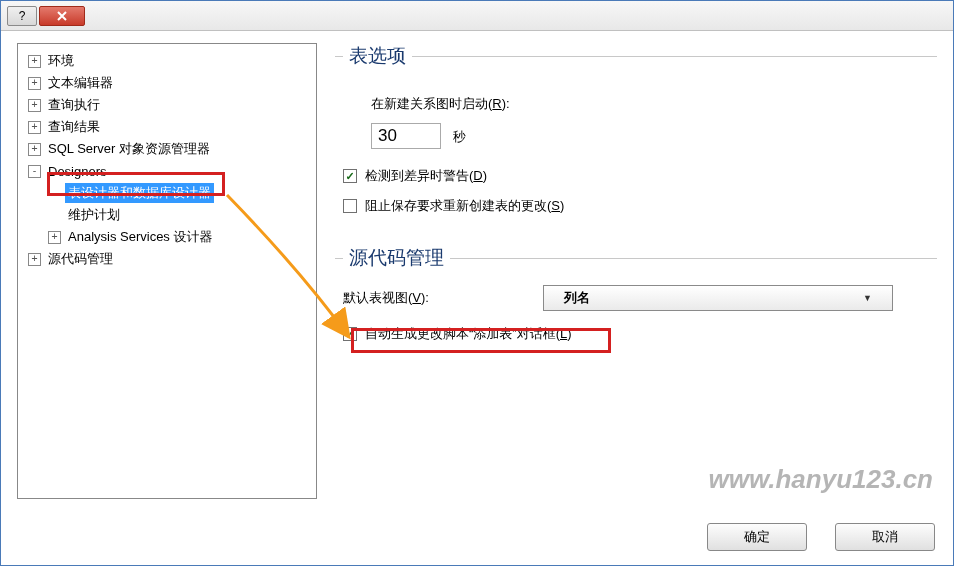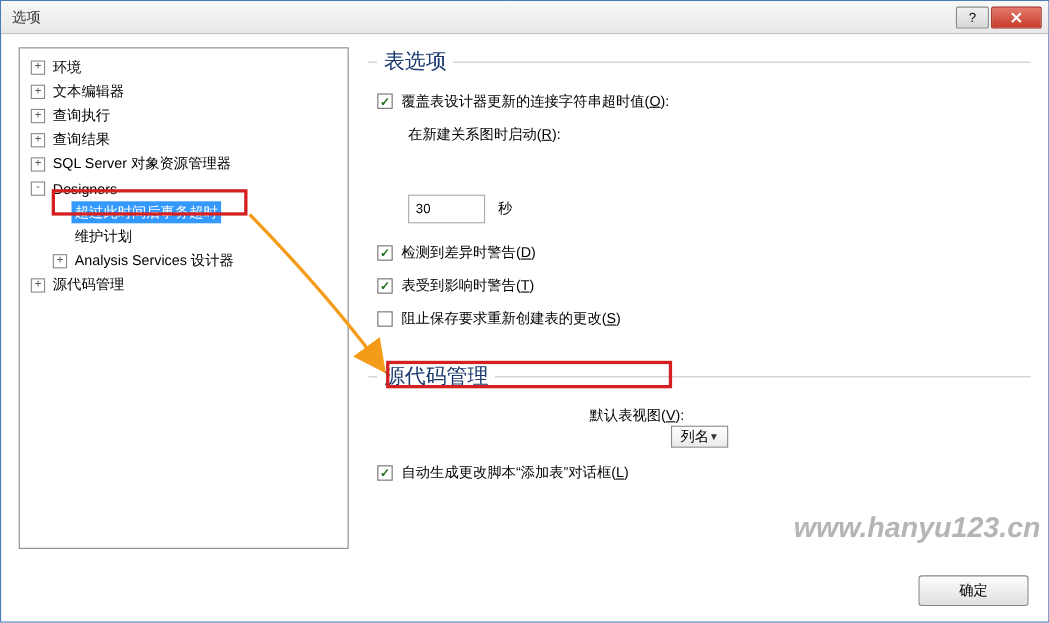--- a/index.html
+++ b/index.html
@@ -24,34 +24,33 @@
 .arrow-svg { position: absolute; left: 0; top: 0; pointer-events: none; }
 .right-panel { flex: 1; padding-top: 0; position: relative; }
 fieldset { border: none; border-top: 1px solid #c8c8c8; padding: 14px 8px 8px 8px; margin-bottom: 10px; }
 legend { padding: 0 6px; font-size: 19px; color: #1a3a6e; }
 .opt-row { display: flex; align-items: center; margin-bottom: 12px; font-size: 13px; }
 .chk { width: 14px; height: 14px; border: 1px solid #707070; background: #fff; display: inline-flex; align-items: center; justify-content: center; margin-right: 8px; font-size: 11px; color: #1a6b1a; cursor: pointer; }
 .chk.checked::after { content: "✓"; font-weight: bold; }
 .underline { text-decoration: underline; }
 .timeout-block { margin: 12px 0 18px 28px; }
 .timeout-label { margin-bottom: 10px; }
-.num-input { width: 70px; height: 26px; border: 1px solid #aaa; padding: 0 6px; font-size: 12px; margin-right: 8px; margin-top: 36px; }
-.select-row { display: flex; align-items: center; margin-bottom: 14px; flex-direction: column; }
+.num-input { width: 70px; height: 26px; border: 1px solid #aaa; padding: 0 6px; font-size: 17px; margin-right: 8px; }
+.select-row { display: flex; align-items: center; margin-bottom: 14px; }
 .select-label { width: 200px; }
-.select-box { flex: 1; max-width: 350px; height: 26px; border: 1px solid #8a8a8a; background: linear-gradient(to bottom, #fff, #eaeaea); display: flex; align-items: center; padding: 0 8px; justify-content: space-between; cursor: pointer; }
+.select-box { flex: 1; max-width: 350px; height: 26px; border: 1px solid #8a8a8a; background: linear-gradient(to bottom, #fff, #eaeaea); display: flex; align-items: center; padding: 0 20px; justify-content: space-between; cursor: pointer; font-weight: bold; }
 .select-arrow { font-size: 9px; color: #333; }
-.watermark { position: absolute; right: 7px; bottom: 70px; font-size: 26px; font-weight: bold; color: rgba(120,120,120,0.55); font-style: italic; font-family: Arial, sans-serif; pointer-events: none; }
+.watermark { position: absolute; right: 20px; bottom: 70px; font-size: 26px; font-weight: bold; color: rgba(120,120,120,0.55); font-style: italic; font-family: Arial, sans-serif; pointer-events: none; }
 .footer { position: absolute; bottom: 14px; right: 18px; display: flex; gap: 28px; }
 .btn { width: 100px; height: 28px; border: 1px solid #888; background: linear-gradient(to bottom, #fdfdfd, #e0e0e0); font-size: 13px; cursor: pointer; border-radius: 3px; }
 </style>
 </head>
 <body>
 
 <div class="titlebar">
-  <div class="titlebar-title">选项</div>
   <div class="titlebar-btns">
     <div class="titlebar-btn help">?</div>
     <div class="titlebar-btn close">
       <svg width="12" height="10" viewBox="0 0 12 10">
           <path d="M2 1 L10 9 M10 1 L2 9" stroke-width="2" fill="none"></path>
         </svg>
     </div>
   </div>
 </div>
 
@@ -83,21 +82,21 @@
         <span class="tree-label">SQL Server 对象资源管理器</span>
       </div>
       <div class="tree-item">
         <span class="tree-indent" style="width: 6px;"></span>
         <span class="tree-expander">-</span>
         <span class="tree-label">Designers</span>
       </div>
       <div class="tree-item selected">
         <span class="tree-indent" style="width: 26px;"></span>
         <span style="display: inline-block; width: 17px;"></span>
-        <span class="tree-label">超过此时间后事务超时</span>
+        <span class="tree-label">表设计器和数据库设计器</span>
       </div>
       <div class="tree-item">
         <span class="tree-indent" style="width: 26px;"></span>
         <span style="display: inline-block; width: 17px;"></span>
         <span class="tree-label">维护计划</span>
       </div>
       <div class="tree-item">
         <span class="tree-indent" style="width: 26px;"></span>
         <span class="tree-expander">+</span>
         <span class="tree-label">Analysis Services 设计器</span>
@@ -106,40 +105,32 @@
         <span class="tree-indent" style="width: 6px;"></span>
         <span class="tree-expander">+</span>
         <span class="tree-label">源代码管理</span>
       </div>
     </div>
 
   <div class="right-panel">
     <fieldset>
       <legend>表选项</legend>
 
-      <div class="opt-row">
-        <span class="chk checked"></span>
-        <span><span>覆盖表设计器更新的连接字符串超时值(</span><span class="underline">O</span><span>):</span></span>
-      </div>
 
       <div class="timeout-block">
         <div class="timeout-label"><span>在新建关系图时启动(</span><span class="underline">R</span><span>):</span></div>
         <div>
           <input class="num-input" value="30" style="">
           <span>秒</span>
         </div>
       </div>
 
       <div class="opt-row">
         <span class="chk checked"></span>
         <span><span>检测到差异时警告(</span><span class="underline">D</span><span>)</span></span>
-      </div>
-      <div class="opt-row">
-        <span class="chk checked"></span>
-        <span><span>表受到影响时警告(</span><span class="underline">T</span><span>)</span></span>
       </div>
       <div class="opt-row">
         <span class="chk"></span>
         <span><span>阻止保存要求重新创建表的更改(</span><span class="underline">S</span><span>)</span></span>
       </div>
     </fieldset>
 
     <fieldset>
       <legend>源代码管理</legend>
       <div class="select-row">
@@ -152,20 +143,21 @@
       <div class="opt-row">
         <span class="chk checked"></span>
         <span><span>自动生成更改脚本“添加表”对话框(</span><span class="underline">L</span><span>)</span></span>
       </div>
     </fieldset>
   </div>
 </div>
 
 <div class="footer">
   <button class="btn">确定</button>
+  <button class="btn">取消</button>
 </div>
 
 <div class="watermark">www.hanyu123.cn</div>
 
 <div class="red-box1 rb-tree"></div>
 <div class="red-box1 rb-opt"></div>
 <svg class="arrow-svg" width="954" height="566">
   <defs>
       <marker id="ah" markerWidth="12" markerHeight="12" refX="9" refY="5" orient="auto">
         <path d="M0,0 L10,5 L0,10 Z" fill="#f59b1a"></path>

